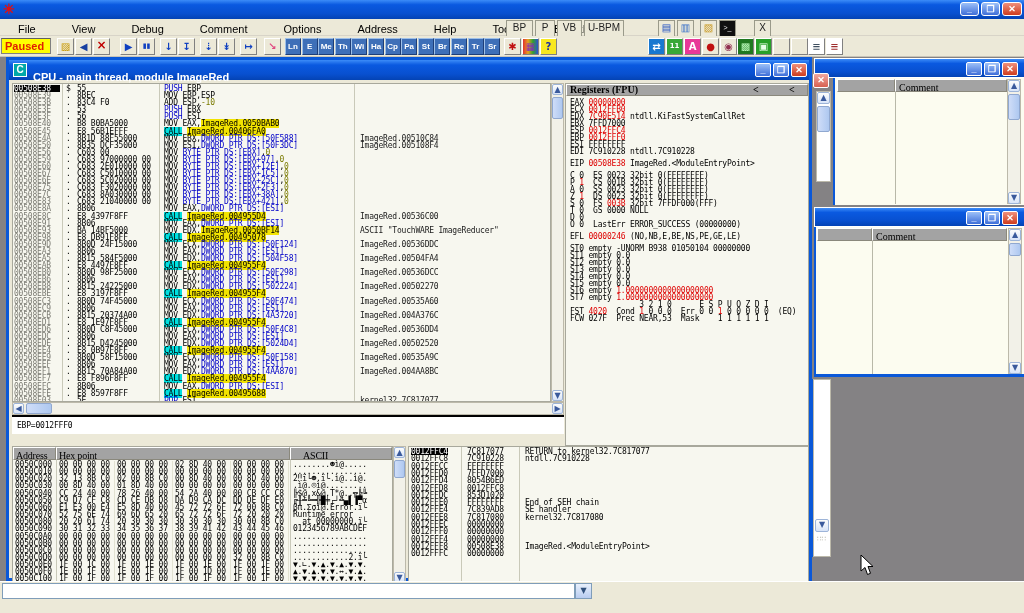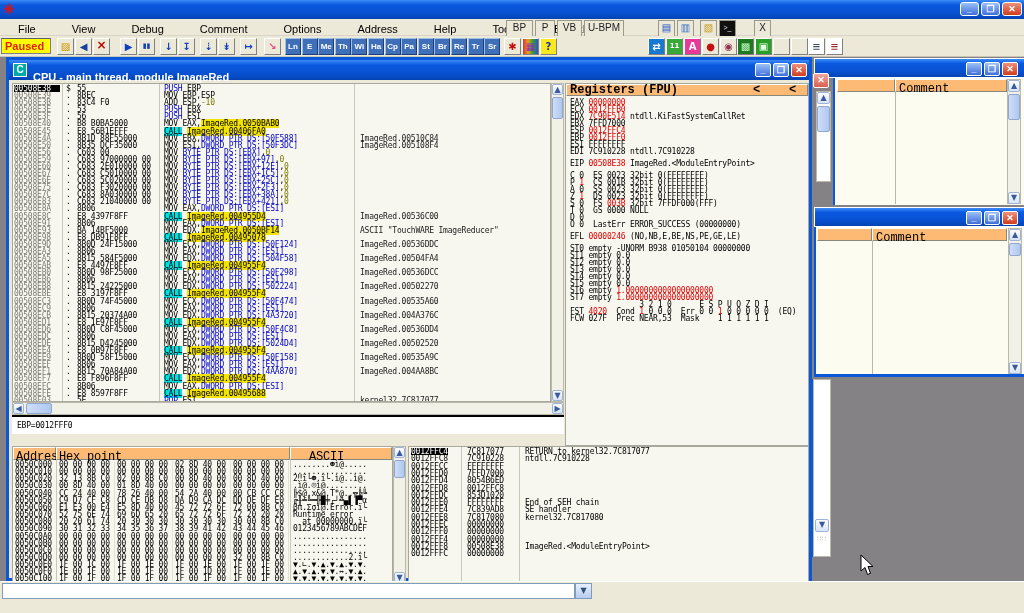--- a/index.html
+++ b/index.html
@@ -52,22 +52,22 @@
   .rline{position:absolute;left:4px;line-height:7px;height:7px;}
   .hrow{position:absolute;left:0;width:100%;height:7.15px;line-height:7.3px;}
   .hrow>span{position:absolute;top:0;color:#000;}
   .srow{position:absolute;left:0;width:100%;height:7.3px;line-height:7.4px;}
   .srow>span{position:absolute;top:0;color:#000;}
   
   .sb{background:#F2F1E8;border:1px solid #BCB9AA;}
   .sbtn{position:absolute;background:linear-gradient(#FDFDFB,#D8E4F8);border:1px solid #9DB4D8;
     border-radius:2px;color:#3A5A9C;font:bold 8px/10px "DejaVu Sans",sans-serif;text-align:center;}
   .sthumb{position:absolute;background:linear-gradient(90deg,#CFDDF8,#AEC8F0);border:1px solid #90A8D0;border-radius:2px;}
-  .hdrbar{background:#fdba74;border:1px solid;border-color:#FFFFFF #8A887C #8A887C #FFFFFF;
-    color:#000;font-family:Liberation Mono, monospace;font-size:12px;}
+  .hdrbar{background:#a3a3a3;border:1px solid;border-color:#FFFFFF #8A887C #8A887C #FFFFFF;
+    color:#000;font-family:Liberation Serif, serif;font-size:10px;}
   .rightwin-content{background:#FCFCF0;}
   .statusbar{left:0;top:600px;width:1024px;height:13px;background:#ECE9D8;border-top:1px solid #fff;
     box-shadow:0 -1px 0 #A0A090;font-size:10px;line-height:12px;color:#000;padding-left:4px;}
 </style>
 </head>
 <body>
 
 <div id="app">
 
   <div class="abs titlebar">
@@ -159,21 +159,21 @@
           <span>Registers (FPU)</span>
           <span class="abs" style="left:186px;top:0;">&lt;</span>
           <span class="abs" style="left:222px;top:0;">&lt;</span>
         </div>
         <div class="mono" style="position:absolute;left:0;top:13px;width:100%;height:348px;"><div class="rline mono" style="top: 2px;"><span class="s-k">EAX </span><span class="s-r">00000000</span></div><div class="rline mono" style="top: 9px;"><span class="s-k">ECX </span><span class="s-r">0012FFB0</span></div><div class="rline mono" style="top: 16px;"><span class="s-k">EDX </span><span class="s-r">7C90E514</span><span class="s-k"> ntdll.KiFastSystemCallRet</span></div><div class="rline mono" style="top: 23px;"><span class="s-k">EBX 7FFD7000</span></div><div class="rline mono" style="top: 30px;"><span class="s-k">ESP </span><span class="s-r">0012FFC4</span></div><div class="rline mono" style="top: 37px;"><span class="s-k">EBP </span><span class="s-r">0012FFF0</span></div><div class="rline mono" style="top: 44px;"><span class="s-k">ESI FFFFFFFF</span></div><div class="rline mono" style="top: 51px;"><span class="s-k">EDI 7C910228 ntdll.7C910228</span></div><div class="rline mono" style="top: 63px;"><span class="s-k">EIP </span><span class="s-r">00508E38</span><span class="s-k"> ImageRed.&lt;ModuleEntryPoint&gt;</span></div><div class="rline mono" style="top: 75px;"><span class="s-k">C 0  ES 0023 32bit 0(FFFFFFFF)</span></div><div class="rline mono" style="top: 82px;"><span class="s-k">P </span><span class="s-r">1</span><span class="s-k">  CS 001B 32bit 0(FFFFFFFF)</span></div><div class="rline mono" style="top: 89px;"><span class="s-k">A 0  SS 0023 32bit 0(FFFFFFFF)</span></div><div class="rline mono" style="top: 96px;"><span class="s-k">Z </span><span class="s-r">1</span><span class="s-k">  DS 0023 32bit 0(FFFFFFFF)</span></div><div class="rline mono" style="top: 103px;"><span class="s-k">S 0  FS </span><span class="s-r">003B</span><span class="s-k"> 32bit 7FFDF000(FFF)</span></div><div class="rline mono" style="top: 110px;"><span class="s-k">T 0  GS 0000 NULL</span></div><div class="rline mono" style="top: 117px;"><span class="s-k">D 0</span></div><div class="rline mono" style="top: 124px;"><span class="s-k">O 0  LastErr ERROR_SUCCESS (00000000)</span></div><div class="rline mono" style="top: 136px;"><span class="s-k">EFL </span><span class="s-r">00000246</span><span class="s-k"> (NO,NB,E,BE,NS,PE,GE,LE)</span></div><div class="rline mono" style="top: 148px;"><span class="s-k">ST0 empty -UNORM B938 01050104 00000000</span></div><div class="rline mono" style="top: 155px;"><span class="s-k">ST1 empty 0.0</span></div><div class="rline mono" style="top: 162px;"><span class="s-k">ST2 empty 0.0</span></div><div class="rline mono" style="top: 169px;"><span class="s-k">ST3 empty 0.0</span></div><div class="rline mono" style="top: 176px;"><span class="s-k">ST4 empty 0.0</span></div><div class="rline mono" style="top: 183px;"><span class="s-k">ST5 empty 0.0</span></div><div class="rline mono" style="top: 190px;"><span class="s-k">ST6 empty </span><span class="s-r">1.0000000000000000000</span></div><div class="rline mono" style="top: 197px;"><span class="s-k">ST7 empty </span><span class="s-r">1.0000000000000000000</span></div><div class="rline mono" style="top: 204px;"><span class="s-k">               3 2 1 0      E S P U O Z D I</span></div><div class="rline mono" style="top: 211px;"><span class="s-k">FST </span><span class="s-r">4020</span><span class="s-k">  Cond </span><span class="s-r">1</span><span class="s-k"> 0 0 0  Err 0 0 </span><span class="s-r">1</span><span class="s-k"> 0 0 0 0 0  (EQ)</span></div><div class="rline mono" style="top: 218px;"><span class="s-k">FCW 027F  Prec NEAR,53  Mask    1 1 1 1 1 1</span></div></div>
       </div>
 
       <div class="abs pane mono" style="left:3px;top:386px;width:381px;height:138px;overflow:hidden;">
         <div class="hdrbar abs" style="left:0;top:0;width:43px;height:13px;padding:2px 0 0 2px;">Address</div>
         <div class="hdrbar abs" style="left:43px;top:0;width:234px;height:13px;padding:2px 0 0 2px;">Hex point</div>
-        <div class="hdrbar abs" style="left:277px;top:0;width:102px;height:13px;padding:2px 0 0 18px;">ASCII</div>
+        <div class="hdrbar abs" style="left:277px;top:0;width:102px;height:13px;padding:2px 0 0 12px;">ASCII</div>
         <div class="coldiv" style="left:43px;top:13px;height:125px;"></div>
         <div class="coldiv" style="left:277px;top:13px;height:125px;"></div>
         <div style="position:absolute;left:0;top:14px;width:100%;"><div class="hrow" style="top: 0px;"><span style="left: 2px;">0050C000</span><span style="left: 46px; width: 56px; border-right: 1px solid rgb(226, 226, 210);">00 00 00 00</span><span style="left: 104px; width: 56px; border-right: 1px solid rgb(226, 226, 210);">00 00 00 00</span><span style="left: 162px; width: 56px; border-right: 1px solid rgb(226, 226, 210);">02 8D 40 00</span><span style="left: 220px; width: 56px; border-right: 1px solid rgb(226, 226, 210);">00 00 00 00</span><span style="left: 280px;">........☻ì@.....</span></div><div class="hrow" style="top: 7.15px;"><span style="left: 2px;">0050C010</span><span style="left: 46px; width: 56px; border-right: 1px solid rgb(226, 226, 210);">00 00 00 00</span><span style="left: 104px; width: 56px; border-right: 1px solid rgb(226, 226, 210);">00 00 00 00</span><span style="left: 162px; width: 56px; border-right: 1px solid rgb(226, 226, 210);">00 00 00 00</span><span style="left: 220px; width: 56px; border-right: 1px solid rgb(226, 226, 210);">00 00 00 00</span><span style="left: 280px;">................</span></div><div class="hrow" style="top: 14.3px;"><span style="left: 2px;">0050C020</span><span style="left: 46px; width: 56px; border-right: 1px solid rgb(226, 226, 210);">32 13 8B C0</span><span style="left: 104px; width: 56px; border-right: 1px solid rgb(226, 226, 210);">02 00 8B C0</span><span style="left: 162px; width: 56px; border-right: 1px solid rgb(226, 226, 210);">00 8D 40 00</span><span style="left: 220px; width: 56px; border-right: 1px solid rgb(226, 226, 210);">00 8D 40 00</span><span style="left: 280px;">2‼ï└☻.ï└.ì@..ì@.</span></div><div class="hrow" style="top: 21.45px;"><span style="left: 2px;">0050C030</span><span style="left: 46px; width: 56px; border-right: 1px solid rgb(226, 226, 210);">00 8D 40 00</span><span style="left: 104px; width: 56px; border-right: 1px solid rgb(226, 226, 210);">01 8D 40 00</span><span style="left: 162px; width: 56px; border-right: 1px solid rgb(226, 226, 210);">00 00 00 00</span><span style="left: 220px; width: 56px; border-right: 1px solid rgb(226, 226, 210);">00 00 00 00</span><span style="left: 280px;">.ì@.☺ì@.........</span></div><div class="hrow" style="top: 28.6px;"><span style="left: 2px;">0050C040</span><span style="left: 46px; width: 56px; border-right: 1px solid rgb(226, 226, 210);">CC 24 40 00</span><span style="left: 104px; width: 56px; border-right: 1px solid rgb(226, 226, 210);">78 26 40 00</span><span style="left: 162px; width: 56px; border-right: 1px solid rgb(226, 226, 210);">54 2A 40 00</span><span style="left: 220px; width: 56px; border-right: 1px solid rgb(226, 226, 210);">00 CB CC C8</span><span style="left: 280px;">╠$@.x&amp;@.T*@..╦╠╚</span></div><div class="hrow" style="top: 35.75px;"><span style="left: 2px;">0050C050</span><span style="left: 46px; width: 56px; border-right: 1px solid rgb(226, 226, 210);">C9 D7 CF C8</span><span style="left: 104px; width: 56px; border-right: 1px solid rgb(226, 226, 210);">CD CE DB D8</span><span style="left: 162px; width: 56px; border-right: 1px solid rgb(226, 226, 210);">DA D9 CA DC</span><span style="left: 220px; width: 56px; border-right: 1px solid rgb(226, 226, 210);">DD DE DF E0</span><span style="left: 280px;">╔╫╧╚═╬█╪┌┘╩▄▌▐▀α</span></div><div class="hrow" style="top: 42.9px;"><span style="left: 2px;">0050C060</span><span style="left: 46px; width: 56px; border-right: 1px solid rgb(226, 226, 210);">E1 E3 00 E4</span><span style="left: 104px; width: 56px; border-right: 1px solid rgb(226, 226, 210);">E5 8D 40 00</span><span style="left: 162px; width: 56px; border-right: 1px solid rgb(226, 226, 210);">45 72 72 6F</span><span style="left: 220px; width: 56px; border-right: 1px solid rgb(226, 226, 210);">72 00 8B C0</span><span style="left: 280px;">βπ.Σσì@.Error.ï└</span></div><div class="hrow" style="top: 50.05px;"><span style="left: 2px;">0050C070</span><span style="left: 46px; width: 56px; border-right: 1px solid rgb(226, 226, 210);">52 75 6E 74</span><span style="left: 104px; width: 56px; border-right: 1px solid rgb(226, 226, 210);">69 6D 65 20</span><span style="left: 162px; width: 56px; border-right: 1px solid rgb(226, 226, 210);">65 72 72 6F</span><span style="left: 220px; width: 56px; border-right: 1px solid rgb(226, 226, 210);">72 20 20 20</span><span style="left: 280px;">Runtime error   </span></div><div class="hrow" style="top: 57.2px;"><span style="left: 2px;">0050C080</span><span style="left: 46px; width: 56px; border-right: 1px solid rgb(226, 226, 210);">20 20 61 74</span><span style="left: 104px; width: 56px; border-right: 1px solid rgb(226, 226, 210);">20 30 30 30</span><span style="left: 162px; width: 56px; border-right: 1px solid rgb(226, 226, 210);">30 30 30 30</span><span style="left: 220px; width: 56px; border-right: 1px solid rgb(226, 226, 210);">30 00 8B C0</span><span style="left: 280px;">  at 00000000.ï└</span></div><div class="hrow" style="top: 64.35px;"><span style="left: 2px;">0050C090</span><span style="left: 46px; width: 56px; border-right: 1px solid rgb(226, 226, 210);">30 31 32 33</span><span style="left: 104px; width: 56px; border-right: 1px solid rgb(226, 226, 210);">34 35 36 37</span><span style="left: 162px; width: 56px; border-right: 1px solid rgb(226, 226, 210);">38 39 41 42</span><span style="left: 220px; width: 56px; border-right: 1px solid rgb(226, 226, 210);">43 44 45 46</span><span style="left: 280px;">0123456789ABCDEF</span></div><div class="hrow" style="top: 71.5px;"><span style="left: 2px;">0050C0A0</span><span style="left: 46px; width: 56px; border-right: 1px solid rgb(226, 226, 210);">00 00 00 00</span><span style="left: 104px; width: 56px; border-right: 1px solid rgb(226, 226, 210);">00 00 00 00</span><span style="left: 162px; width: 56px; border-right: 1px solid rgb(226, 226, 210);">00 00 00 00</span><span style="left: 220px; width: 56px; border-right: 1px solid rgb(226, 226, 210);">00 00 00 00</span><span style="left: 280px;">................</span></div><div class="hrow" style="top: 78.65px;"><span style="left: 2px;">0050C0B0</span><span style="left: 46px; width: 56px; border-right: 1px solid rgb(226, 226, 210);">00 00 00 00</span><span style="left: 104px; width: 56px; border-right: 1px solid rgb(226, 226, 210);">00 00 00 00</span><span style="left: 162px; width: 56px; border-right: 1px solid rgb(226, 226, 210);">00 00 00 00</span><span style="left: 220px; width: 56px; border-right: 1px solid rgb(226, 226, 210);">00 00 00 00</span><span style="left: 280px;">................</span></div><div class="hrow" style="top: 85.8px;"><span style="left: 2px;">0050C0C0</span><span style="left: 46px; width: 56px; border-right: 1px solid rgb(226, 226, 210);">00 00 00 00</span><span style="left: 104px; width: 56px; border-right: 1px solid rgb(226, 226, 210);">00 00 00 00</span><span style="left: 162px; width: 56px; border-right: 1px solid rgb(226, 226, 210);">00 00 00 00</span><span style="left: 220px; width: 56px; border-right: 1px solid rgb(226, 226, 210);">00 00 00 00</span><span style="left: 280px;">................</span></div><div class="hrow" style="top: 92.95px;"><span style="left: 2px;">0050C0D0</span><span style="left: 46px; width: 56px; border-right: 1px solid rgb(226, 226, 210);">00 00 00 00</span><span style="left: 104px; width: 56px; border-right: 1px solid rgb(226, 226, 210);">00 00 00 00</span><span style="left: 162px; width: 56px; border-right: 1px solid rgb(226, 226, 210);">00 00 00 00</span><span style="left: 220px; width: 56px; border-right: 1px solid rgb(226, 226, 210);">32 00 8B C0</span><span style="left: 280px;">............2.ï└</span></div><div class="hrow" style="top: 100.1px;"><span style="left: 2px;">0050C0E0</span><span style="left: 46px; width: 56px; border-right: 1px solid rgb(226, 226, 210);">1F 00 1C 00</span><span style="left: 104px; width: 56px; border-right: 1px solid rgb(226, 226, 210);">1F 00 1E 00</span><span style="left: 162px; width: 56px; border-right: 1px solid rgb(226, 226, 210);">1F 00 1E 00</span><span style="left: 220px; width: 56px; border-right: 1px solid rgb(226, 226, 210);">1F 00 1F 00</span><span style="left: 280px;">▼.∟.▼.▲.▼.▲.▼.▼.</span></div><div class="hrow" style="top: 107.25px;"><span style="left: 2px;">0050C0F0</span><span style="left: 46px; width: 56px; border-right: 1px solid rgb(226, 226, 210);">1E 00 1F 00</span><span style="left: 104px; width: 56px; border-right: 1px solid rgb(226, 226, 210);">1E 00 1F 00</span><span style="left: 162px; width: 56px; border-right: 1px solid rgb(226, 226, 210);">1F 00 1D 00</span><span style="left: 220px; width: 56px; border-right: 1px solid rgb(226, 226, 210);">1F 00 1E 00</span><span style="left: 280px;">▲.▼.▲.▼.▼.↔.▼.▲.</span></div><div class="hrow" style="top: 114.4px;"><span style="left: 2px;">0050C100</span><span style="left: 46px; width: 56px; border-right: 1px solid rgb(226, 226, 210);">1F 00 1F 00</span><span style="left: 104px; width: 56px; border-right: 1px solid rgb(226, 226, 210);">1F 00 1F 00</span><span style="left: 162px; width: 56px; border-right: 1px solid rgb(226, 226, 210);">1F 00 1F 00</span><span style="left: 220px; width: 56px; border-right: 1px solid rgb(226, 226, 210);">1F 00 1F 00</span><span style="left: 280px;">▼.▼.▼.▼.▼.▼.▼.▼.</span></div></div>
       </div>
 
       <div class="abs sb" style="left:384px;top:386px;width:13px;height:138px;">
         <span class="sbtn" style="left:0;top:0;width:11px;height:11px;">▲</span>
         <span class="sthumb" style="left:0;top:13px;width:11px;height:18px;"></span>
         <span class="sbtn" style="left:0;top:125px;width:11px;height:11px;">▼</span>
       </div>

